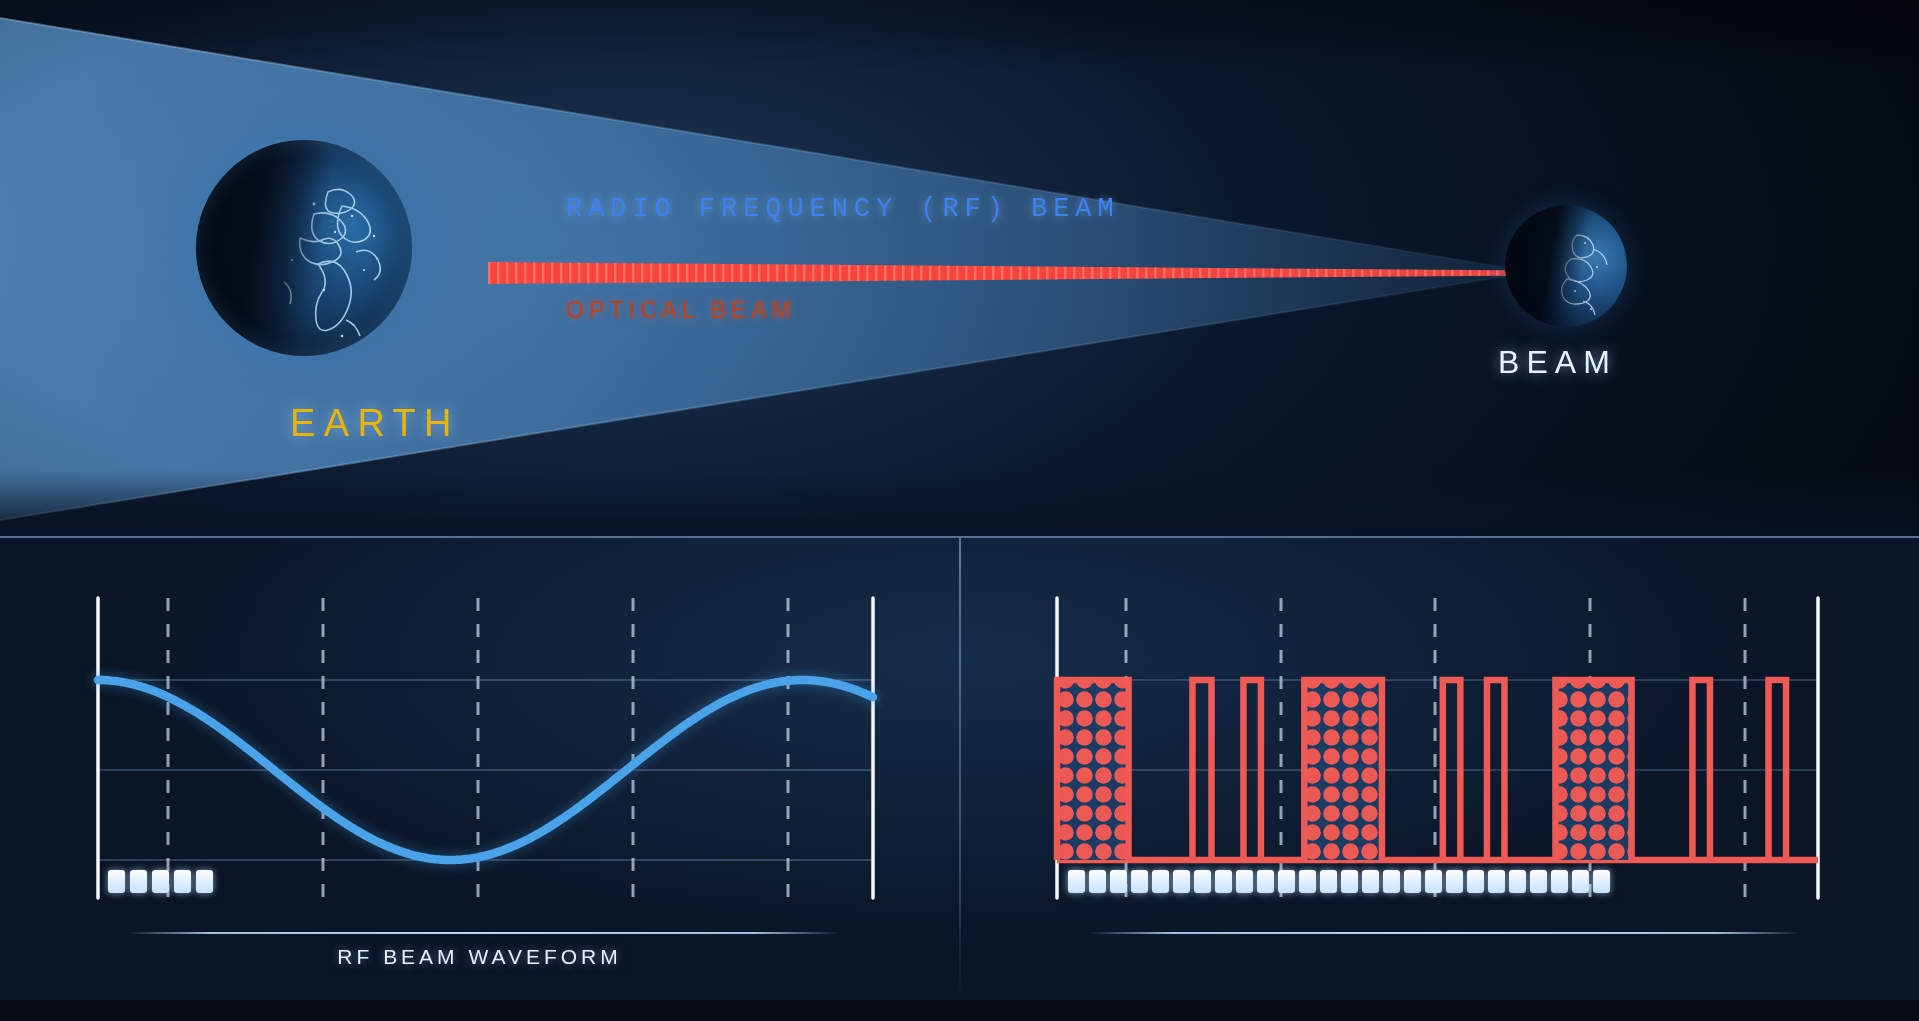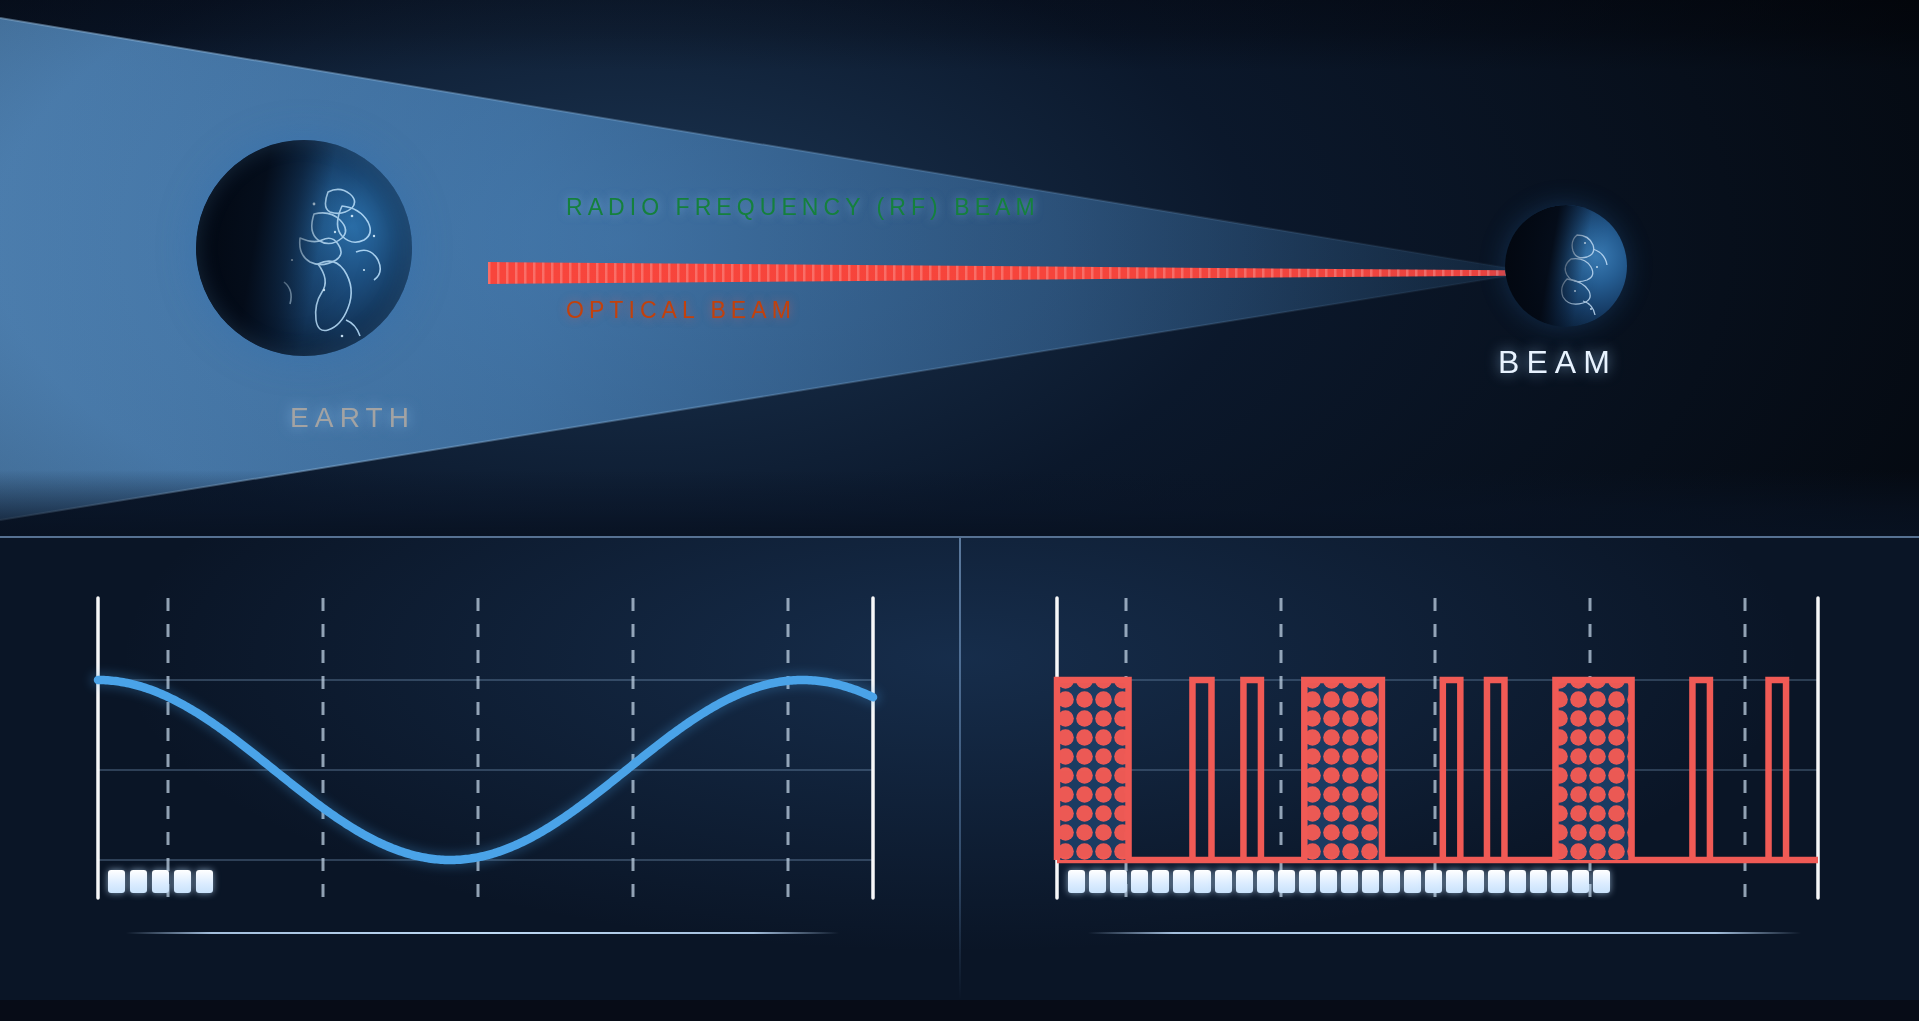--- a/index.html
+++ b/index.html
@@ -116,34 +116,35 @@
 
   
   .scene-label {
     position: absolute;
     letter-spacing: 0.22em;
     font-weight: 400;
     white-space: nowrap;
   }
   #label-rf {
     left: 566px; top: 194px;
-    font-size: 23px;
-    color: #15803d;
+    font-size: 27px;
+    color: #3b82f6;
     text-shadow: 0 0 10px rgba(150,200,250,0.55);
+    font-family: Liberation Mono, monospace;
   }
   #label-optical {
     left: 566px; top: 297px;
     font-size: 23px;
     color: #c2410c;
     text-shadow: 0 0 10px rgba(240,90,80,0.5);
   }
   #label-earth {
     left: 290px; top: 402px;
-    font-size: 28px;
-    color: #a3a3a3;
+    font-size: 38px;
+    color: #eab308;
     text-shadow: 0 0 14px rgba(160,210,255,0.65);
   }
   #label-mars {
     left: 1498px; top: 344px;
     font-size: 32px;
     color: #e8f3ff;
     text-shadow: 0 0 14px rgba(160,210,255,0.65);
   }
 
   
@@ -419,15 +420,16 @@
       <span class="bit"></span>
       <span class="bit"></span>
       <span class="bit"></span>
       <span class="bit"></span>
       <span class="bit"></span>
       <span class="bit"></span>
     </div>
 
   <div class="caption-rule" id="rule-rf"></div>
   <div class="caption-rule" id="rule-optical"></div>
+  <div class="panel-caption" id="caption-rf">RF BEAM WAVEFORM</div>
 
   <div id="bottom-bar"></div>
 </div>
 
 </body></html>

